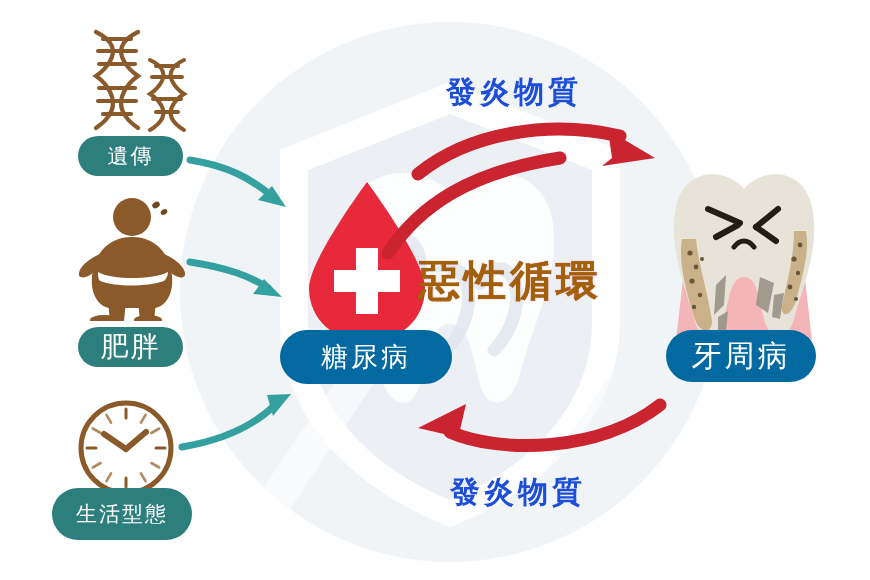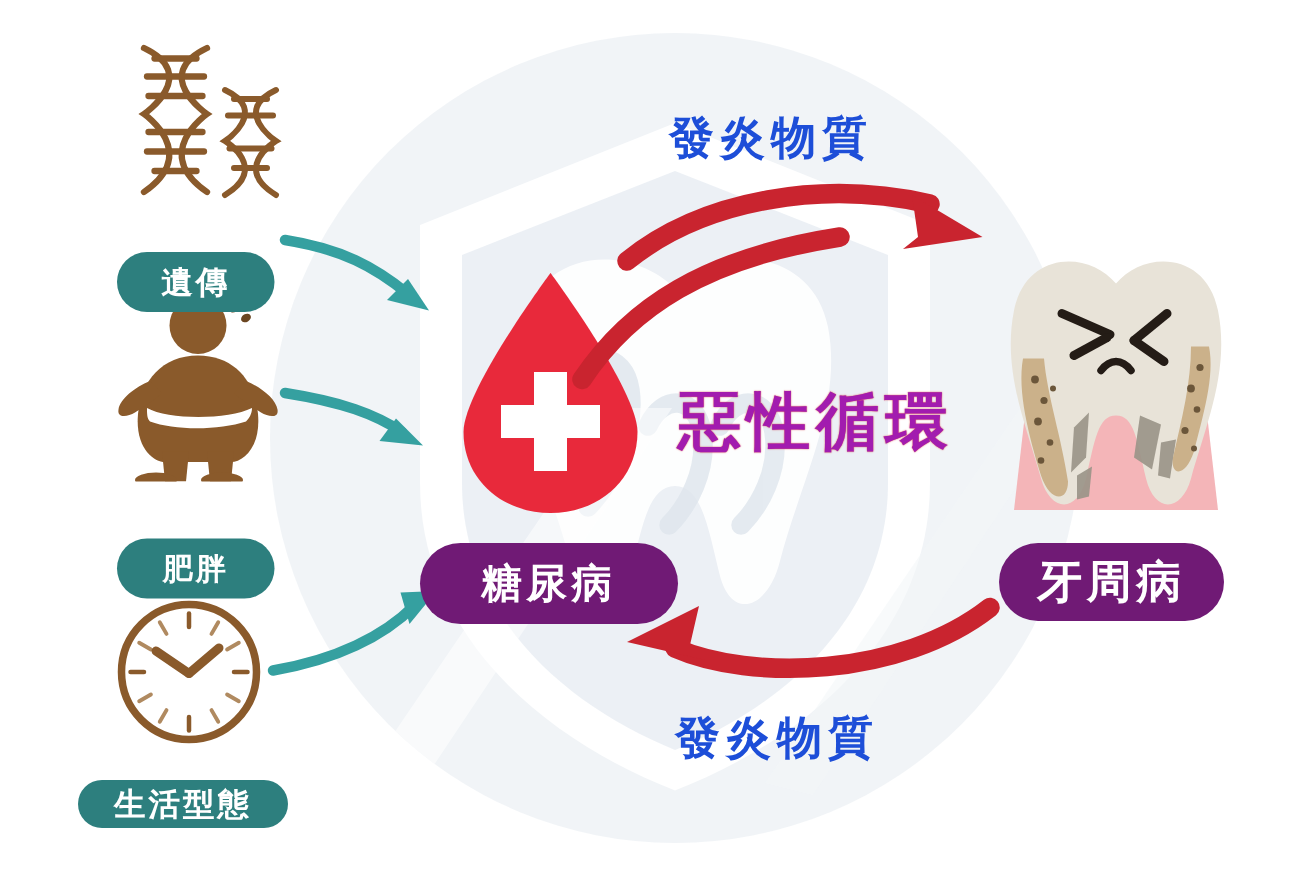--- a/index.html
+++ b/index.html
@@ -24,40 +24,39 @@
   .bg-watermark{
     position:absolute;left:180px;top:22px;width:540px;height:540px;
     opacity:1;
   }
   .factor-icon{position:absolute;}
   .pill{
     position:absolute;
     display:flex;align-items:center;justify-content:center;
     border-radius:999px;
     color:#ffffff;
-    font-weight:bold;
+    font-weight:normal;
     letter-spacing:2px;
     white-space:nowrap;
     box-sizing:border-box;
-    margin-top:32px;
   }
   .pill-teal{background:#2d7f7e;}
-  .pill-brown{background:#701a75;}
+  .pill-brown{background:#0369a1;}
 
   #pill-genetics{left:78px;top:136px;width:105px;height:40px;font-size:21px;}
-  #pill-obesity {left:78px;top:327px;width:105px;height:40px;font-size:20px;}
-  #pill-lifestyle{left:52px;top:488px;width:140px;height:32px;font-size:21px;}
+  #pill-obesity {left:78px;top:327px;width:105px;height:40px;font-size:28px;}
+  #pill-lifestyle{left:52px;top:488px;width:140px;height:52px;font-size:21px;}
 
   #pill-diabetes{left:280px;top:330px;width:172px;height:54px;font-size:27px;letter-spacing:3px;}
   #pill-perio  {left:666px;top:330px;width:150px;height:52px;font-size:30px;letter-spacing:3px;}
 
   
   .label-cycle{
-    position:absolute;left:452px;top:253px;
-    font-size:42px;font-weight:bold;color:#a21caf;
+    position:absolute;left:418px;top:253px;
+    font-size:42px;font-weight:bold;color:#a16207;
     letter-spacing:4px;white-space:nowrap;
     text-shadow:0 0 1px #cf2030;
   }
   .label-inflam{
     position:absolute;
     font-size:30px;font-weight:bold;color:#1d4ed8;
     letter-spacing:4px;white-space:nowrap;
   }
   #label-inflam-top{left:446px;top:72px;}
   #label-inflam-bottom{left:450px;top:472px;}

